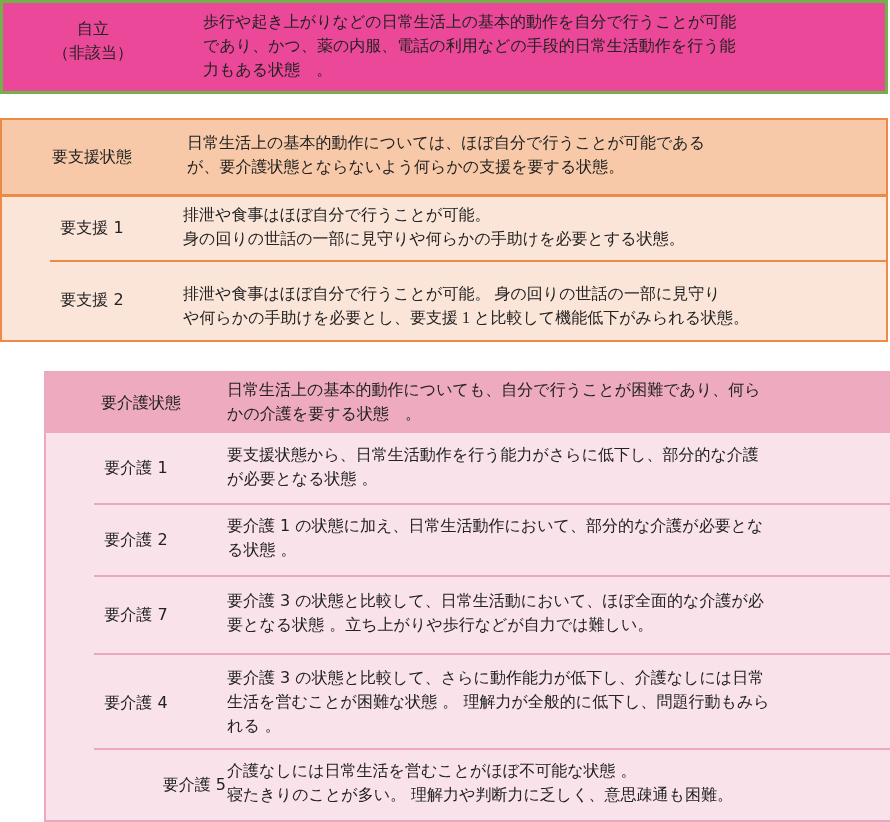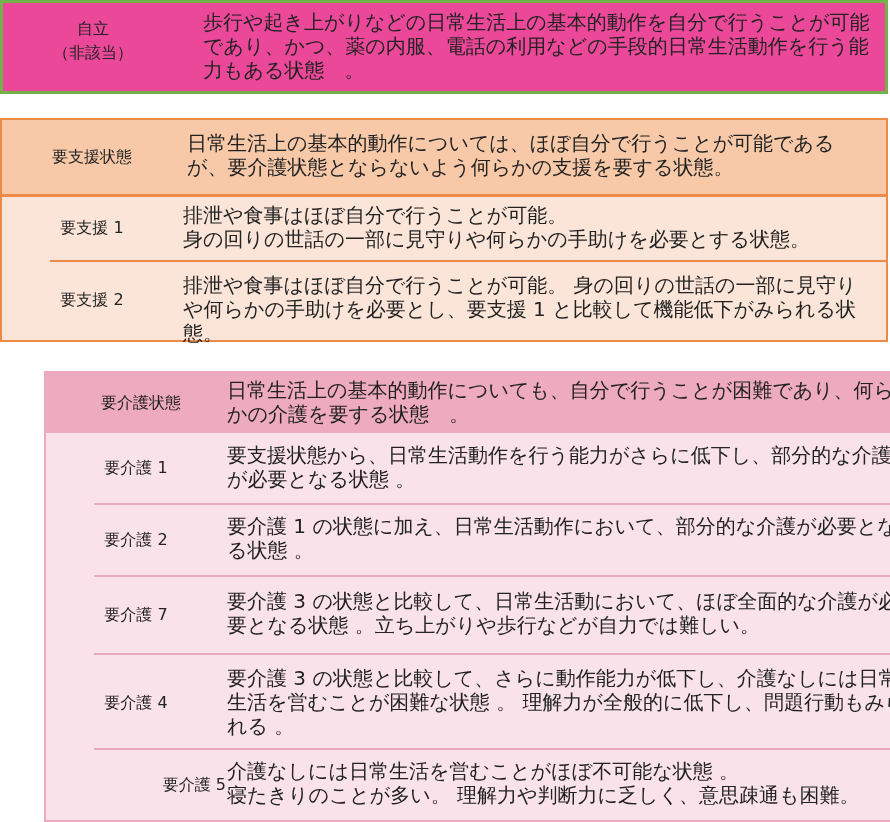--- a/index.html
+++ b/index.html
@@ -7,21 +7,21 @@
       width: 890px; height: 822px; position: relative; overflow: hidden;
       font-family: "DejaVu Sans", "Liberation Sans", sans-serif;
       color: #222222;
     }
     .block { position: absolute; left: 0; box-sizing: border-box; }
     .label {
       position: absolute; left: 0; text-align: center;
       font-size: 16px; line-height: 24px;
     }
     .desc {
-      position: absolute; font-size: 20px; line-height: 24px; white-space: pre-line;
+      position: absolute; font-size: 16px; line-height: 24px; white-space: pre-line;
     }
     .sep { position: absolute; height: 2px; }
 
     
     #jiritsu {
       top: 0; width: 888px; height: 94px;
       background: #ec4899; border: 3px solid #73b14b;
     }
     
     #yoshien {
@@ -64,21 +64,21 @@
 
   <div>
     <div class="label" style="top:96px; width:180px;">要支援 1</div>
     <div class="desc" style="left:181px; top:83px;">排泄や食事はほぼ自分で行うことが可能。
 身の回りの世話の一部に見守りや何らかの手助けを必要とする状態。</div>
   </div>
   <div class="sep" style="left:48px; right:0; top:140px; background:#ec8a46;"></div>
 
   <div>
     <div class="label" style="top:168px; width:180px;">要支援 2</div>
-    <div class="desc" style="left:181px; top:153px;">排泄や食事はほぼ自分で行うことが可能。 身の回りの世話の一部に見守り
+    <div class="desc" style="left:181px; top:162px;font-family:Liberation Serif, serif;">排泄や食事はほぼ自分で行うことが可能。 身の回りの世話の一部に見守り
 や何らかの手助けを必要とし、要支援 1 と比較して機能低下がみられる状態。</div>
   </div>
 </div>
 
 <div class="block" id="yokaigo">
   <div class="head">
     <div class="label" style="top:18px; width:190px;">要介護状態</div>
     <div class="desc" style="left:181px; top:5px;">日常生活上の基本的動作についても、自分で行うことが困難であり、何ら
 かの介護を要する状態　。</div>
   </div>

